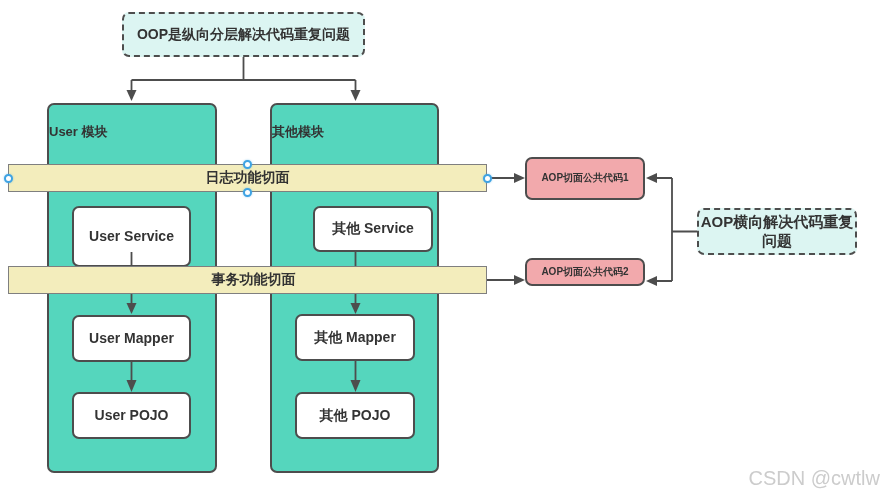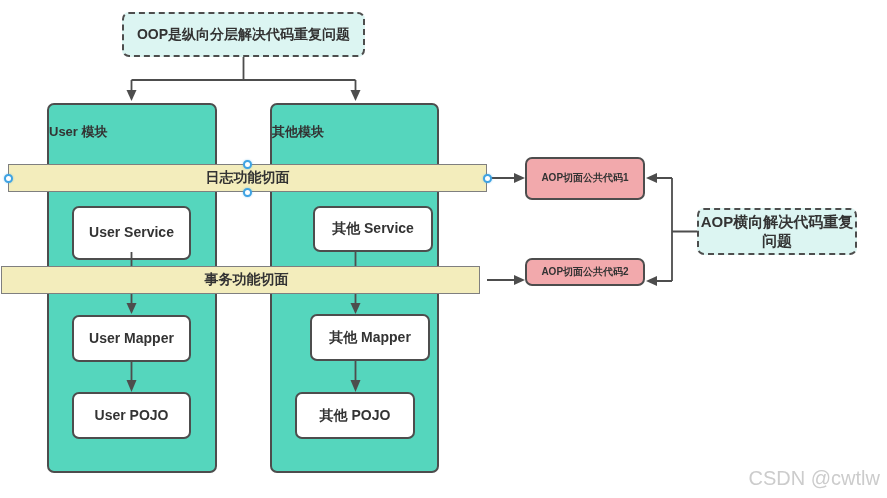--- a/index.html
+++ b/index.html
@@ -58,34 +58,34 @@
     font-weight:bold;
     font-size:13px;
   }
   
   .inner{
     background:#ffffff;
     border:2px solid var(--stroke);
     border-radius:7px;
     z-index:2;
   }
-  .svc-1{left:72px;top:206px;width:119px;height:54px;}
+  .svc-1{left:72px;top:206px;width:119px;height:61px;}
   .svc-2{left:295px;top:206px;width:120px;height:46px;margin-left:18px;}
   .map-1{left:72px;top:315px;width:119px;height:47px;}
-  .map-2{left:295px;top:314px;width:120px;height:47px;margin-left:15px;}
+  .map-2{left:295px;top:314px;width:120px;height:47px;}
   .pojo-1{left:72px;top:392px;width:119px;height:47px;}
   .pojo-2{left:295px;top:392px;width:120px;height:47px;}
   
   .aspect{
     background:var(--aspect-fill);
     border:1.5px solid var(--aspect-stroke);
     z-index:4;
   }
   .aspect-1{left:8px;top:164px;width:479px;height:28px;}
-  .aspect-2{left:1px;top:266px;width:479px;height:28px;padding-left:12px;}
+  .aspect-2{left:8px;top:266px;width:479px;height:28px;padding-left:12px;}
   
   .aop{
     background:var(--aop-fill);
     border:2px solid var(--stroke);
     border-radius:7px;
     z-index:5;
     font-size:10px;
   }
   .aop-1{left:525px;top:157px;width:120px;height:43px;}
   .aop-2{left:525px;top:258px;width:120px;height:28px;}

